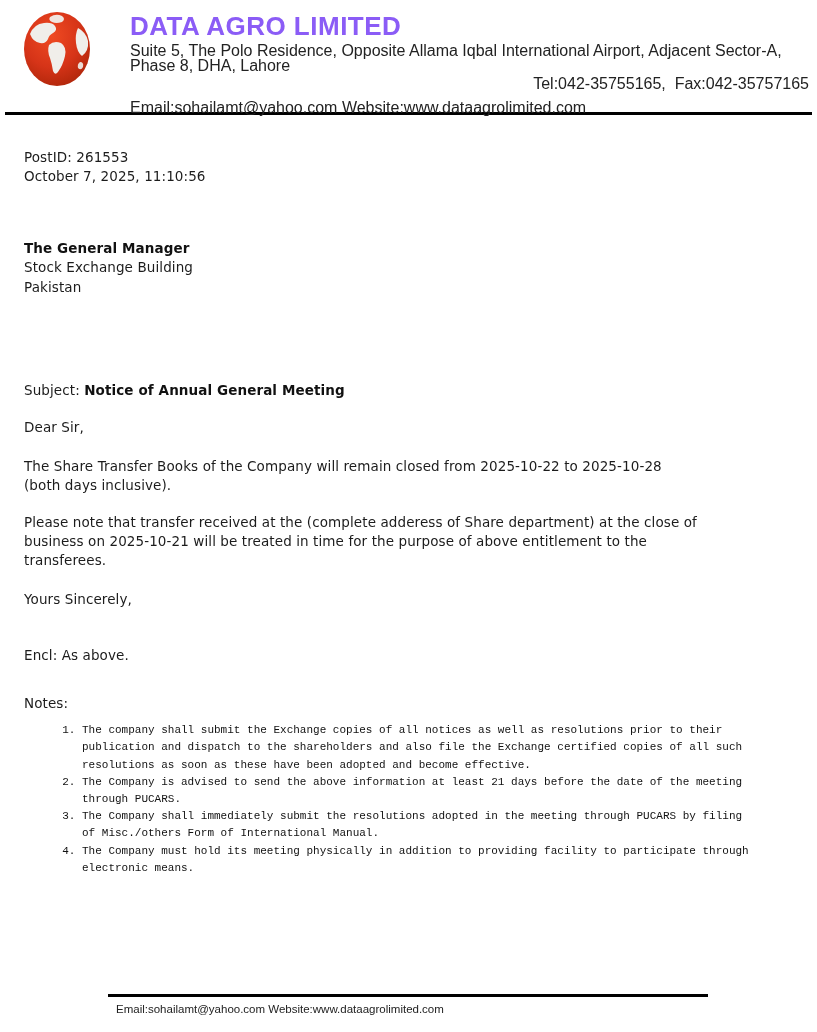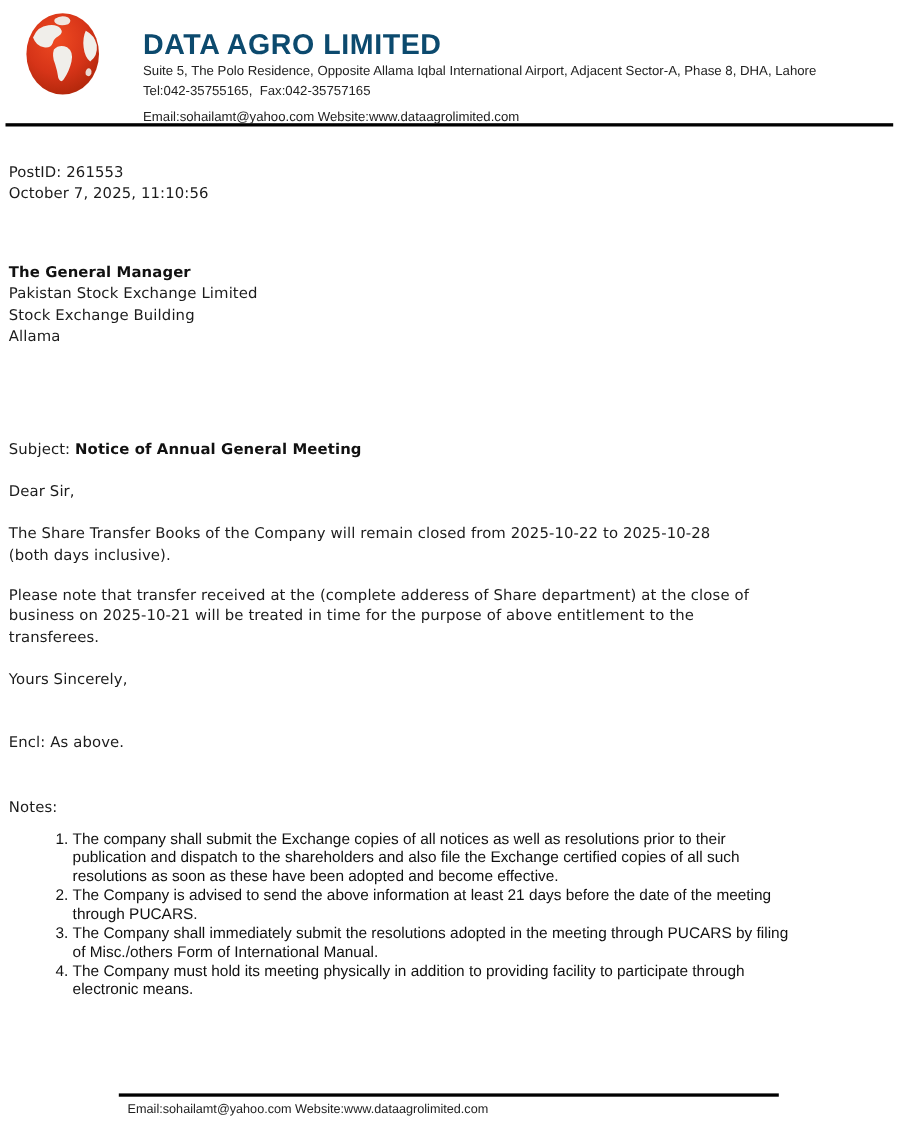--- a/index.html
+++ b/index.html
@@ -15,61 +15,60 @@
   }
 
   
   .letterhead { position: relative; padding: 10px 8px 0 8px; height: 104px; }
   .logo {
     position: absolute; left: 22px; top: 10px;
     width: 70px; height: 78px;
   }
   .hdr-text { margin-left: 122px; padding-top: 2px; font-family: "Liberation Sans", sans-serif; }
   .company-name {
-    font-size: 26px; font-weight: bold; color: #0c4a6e;
+    font-size: 26px; font-weight: bold; color: #8b5cf6;
     letter-spacing: 0.5px; line-height: 28px;
     font-family: "Liberation Sans", sans-serif;
-    margin-top: 14px;
   }
-  .hdr-line { font-size: 12px; color: #222222; line-height: 15px; margin-top: 3px; }
-  .hdr-tel { white-space: pre; }
+  .hdr-line { font-size: 16px; color: #222222; line-height: 15px; margin-top: 3px; }
+  .hdr-tel { white-space: pre; text-align: right; }
   .hdr-email { margin-top: 9px; }
   .hdr-rule {
     height: 3px; background: #000000;
     margin: 8px 5px 0 5px;
   }
 
   
   .content {
-    padding: 0 8px;
+    padding: 0 24px;
     font-size: 13.5px;
     line-height: 19.4px;
     letter-spacing: 0.1px;
     color: #1c1c1c;
   }
   .pre { white-space: pre-line; }
   .meta-block { margin-top: 33px; }
   .recipient { margin-top: 52px; }
   .recipient .bold-line { font-weight: bold; color: #111; }
   .subject-line { margin-top: 84px; }
   .subject-title { font-weight: bold; color: #111; }
   .salutation { margin-top: 18px; }
   .para1 { margin-top: 16px; }
   .para2 { margin-top: 19px; }
   .para3 { margin-top: 17px; }
   .closing { margin-top: 19px; }
   .enclosure { margin-top: 37px; }
-  .notes-label { margin-top: 40px; }
+  .notes-label { margin-top: 28px; }
 
   
   ol.notes {
     margin-top: 9px;
     padding-left: 58px;
-    font-family: Liberation Sans, sans-serif;
-    font-size: 14px;
+    font-family: Liberation Mono, monospace;
+    font-size: 11px;
     line-height: 17.2px;
     letter-spacing: 0;
     color: #111111;
   }
   ol.notes li { white-space: pre-line; }
 
   
   .footer { position: absolute; left: 0; top: 994px; width: 817px; }
   .footer-rule { margin-left: 108px; width: 600px; height: 3px; background: #000000; }
   .footer-text {
@@ -114,23 +113,22 @@
 
   <div class="content">
 
     <div class="meta-block">
       <div>PostID: 261553</div>
       <div>October 7, 2025, 11:10:56</div>
     </div>
 
     <div class="recipient">
       <div class="bold-line">The General Manager</div>
-      <div>Pakistan Stock Exchange Limited</div>
       <div>Stock Exchange Building</div>
-      <div>Allama</div>
+      <div>Pakistan</div>
     </div>
 
     <div class="subject-line">
       <span>Subject: </span><span class="subject-title">Notice of Annual General Meeting</span>
     </div>
 
     <div class="salutation">Dear Sir,</div>
 
     <div class="para2 pre">The Share Transfer Books of the Company will remain closed from 2025-10-22 to 2025-10-28
 (both days inclusive).</div>

